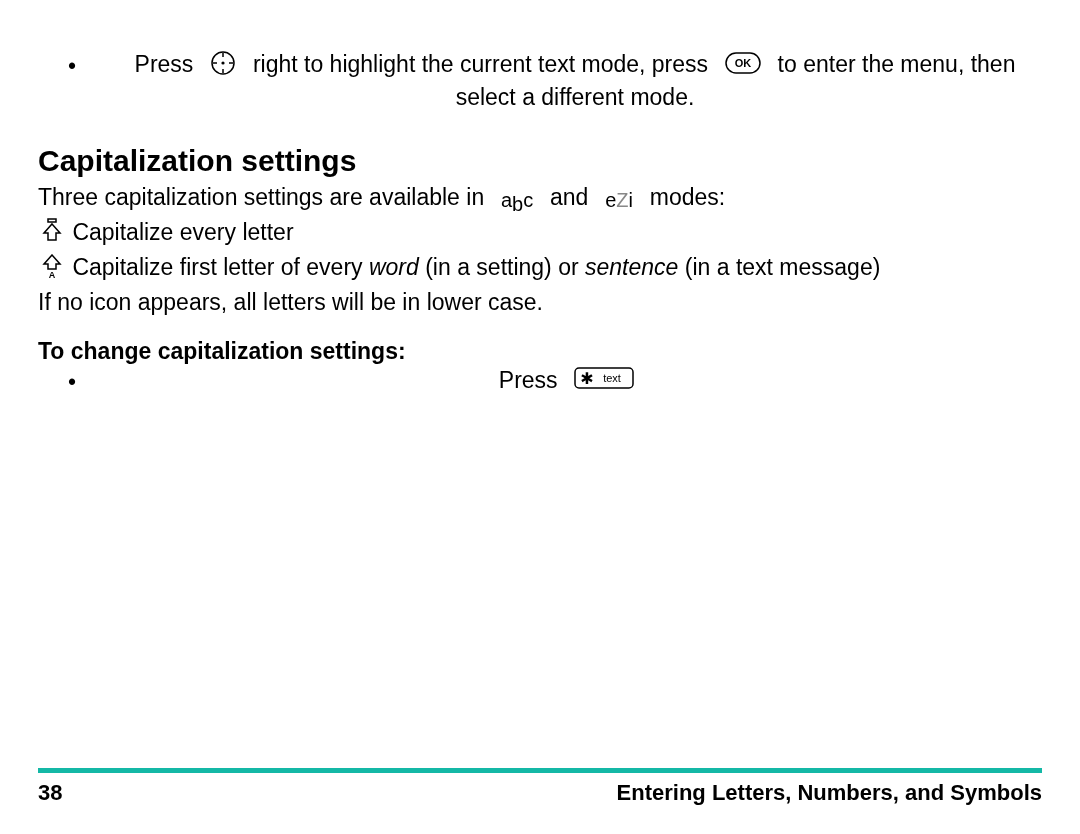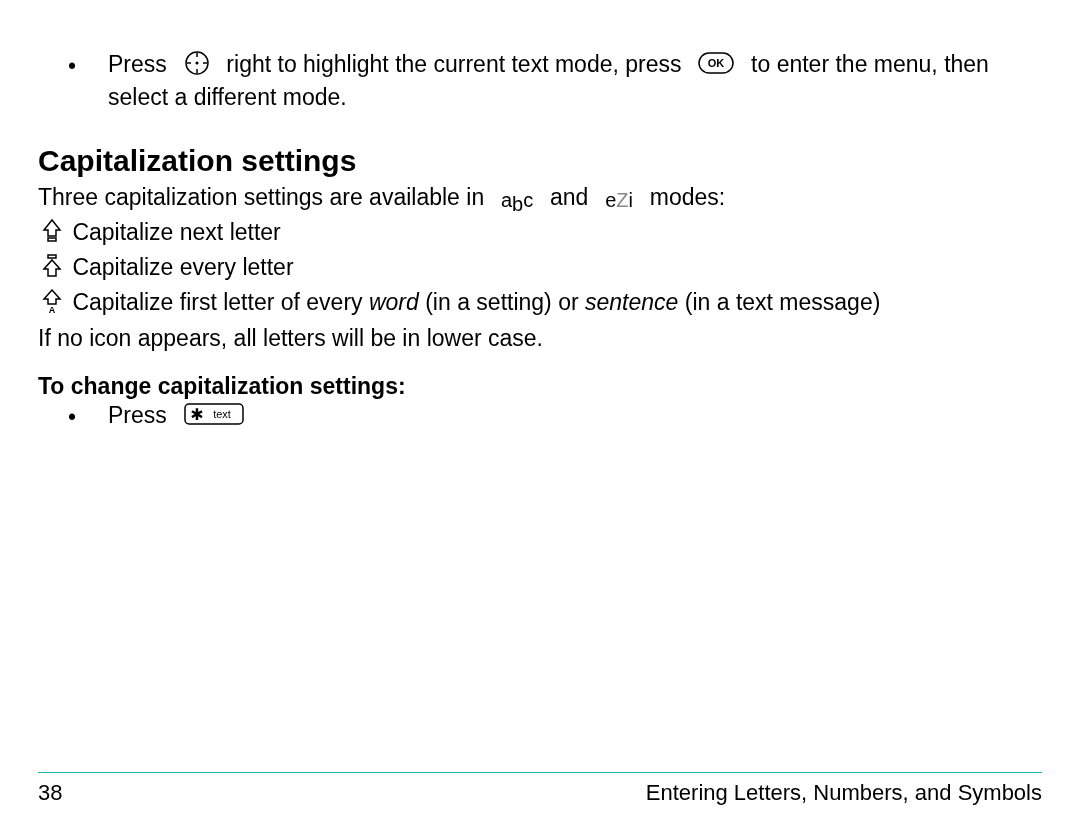--- a/index.html
+++ b/index.html
@@ -25,43 +25,45 @@
     align-items: flex-start;
     margin-left: 30px;
   }
   .bullet-dot {
     width: 40px;
     flex: 0 0 40px;
     padding-top: 2px;
   }
   .bullet-content {
     flex: 1;
+    text-align: center;
   }
   h2.sec-heading {
     font-size: 30px;
     font-weight: bold;
     margin: 30px 0 0 0;
   }
   p { margin: 4px 12px; }
   .body-block { margin-left: 0; }
   .bold-sub {
     font-weight: bold;
     margin-top: 20px;
     display: block;
   }
   .footer {
     position: absolute;
     left: 38px;
     right: 38px;
     bottom: 28px;
-    border-top: 1px solid #14b8a6;
+    border-top: 5px solid #14b8a6;
     padding-top: 6px;
     display: flex;
     justify-content: space-between;
     font-size: 22px;
+    font-weight: bold;
   }
   .italic { font-style: italic; }
   .inline-img {
     display: inline-block;
     vertical-align: middle;
     margin: 0 4px;
   }
 </style>
 </head>
 <body>
@@ -102,29 +104,20 @@
     <span class="inline-img" style="vertical-align:-2px;">
       <span style="font-size:20px;">a</span><span style="font-size:20px;position:relative;top:4px;">b</span><span style="font-size:20px;">c</span>
     </span>
     &nbsp;<span>and</span>&nbsp;
     <span class="inline-img">
       <span style="font-size:20px;">e</span><span style="font-size:20px;color:#888;">Z</span><span style="font-size:20px;">i</span>
     </span>
     &nbsp;<span>modes:</span>
   </p>
 
-  <p class="body-block">
-    <span class="inline-img">
-      <svg width="20" height="24" viewBox="0 0 20 24">
-        <path d="M10 2 L18 12 L14 12 L14 18 L6 18 L6 12 L2 12 Z" fill="none" stroke="#000" stroke-width="1.5"></path>
-        <rect x="6" y="20" width="8" height="3" fill="none" stroke="#000" stroke-width="1.5"></rect>
-      </svg>
-    </span>
-    <span>Capitalize next letter</span>
-  </p>
 
   <p class="body-block">
     <span class="inline-img">
       <svg width="20" height="24" viewBox="0 0 20 24">
         <rect x="6" y="1" width="8" height="3" fill="none" stroke="#000" stroke-width="1.5"></rect>
         <path d="M10 6 L18 15 L14 15 L14 22 L6 22 L6 15 L2 15 Z" fill="none" stroke="#000" stroke-width="1.5"></path>
       </svg>
     </span>
     <span>Capitalize every letter</span>
   </p>

